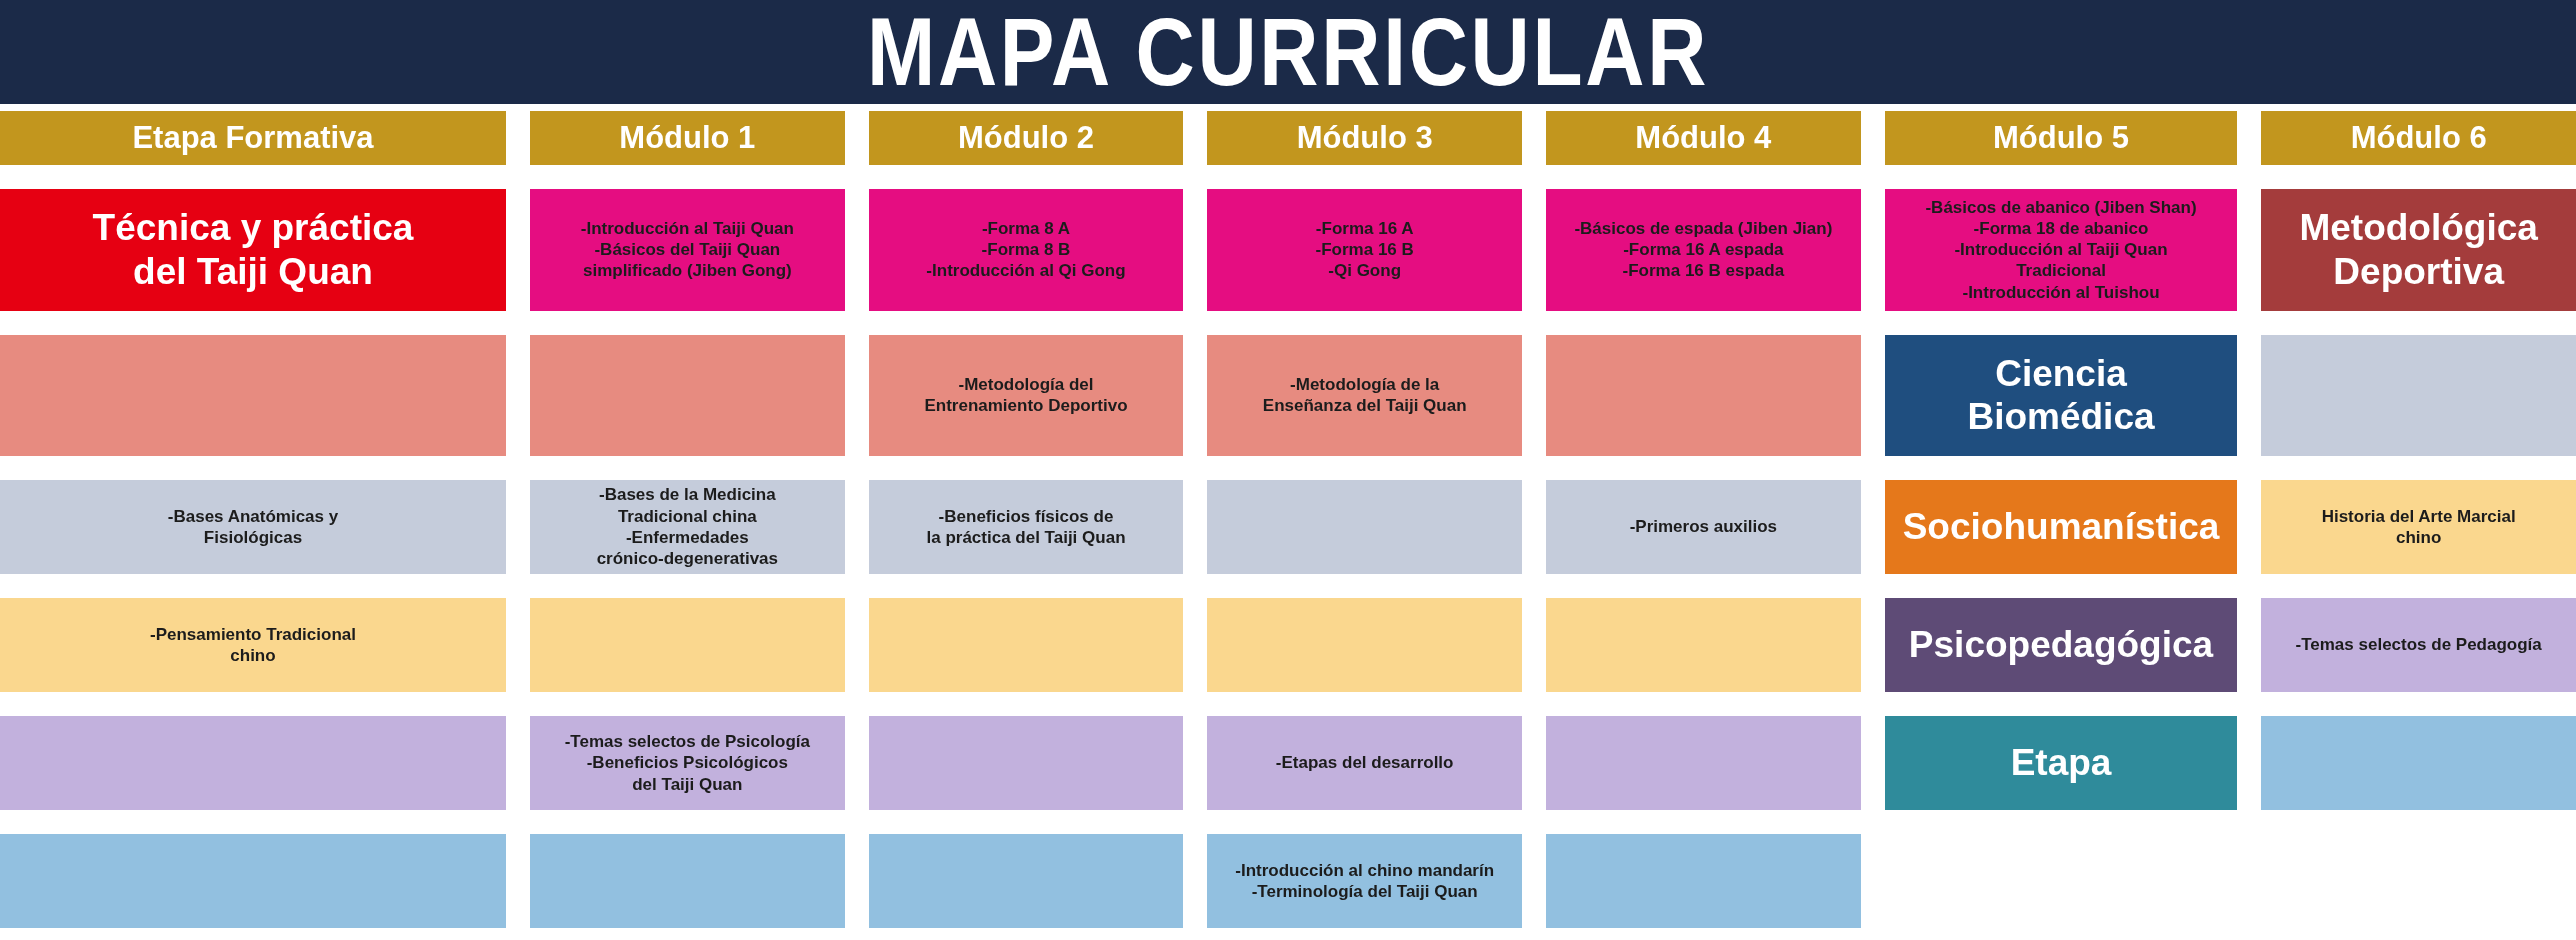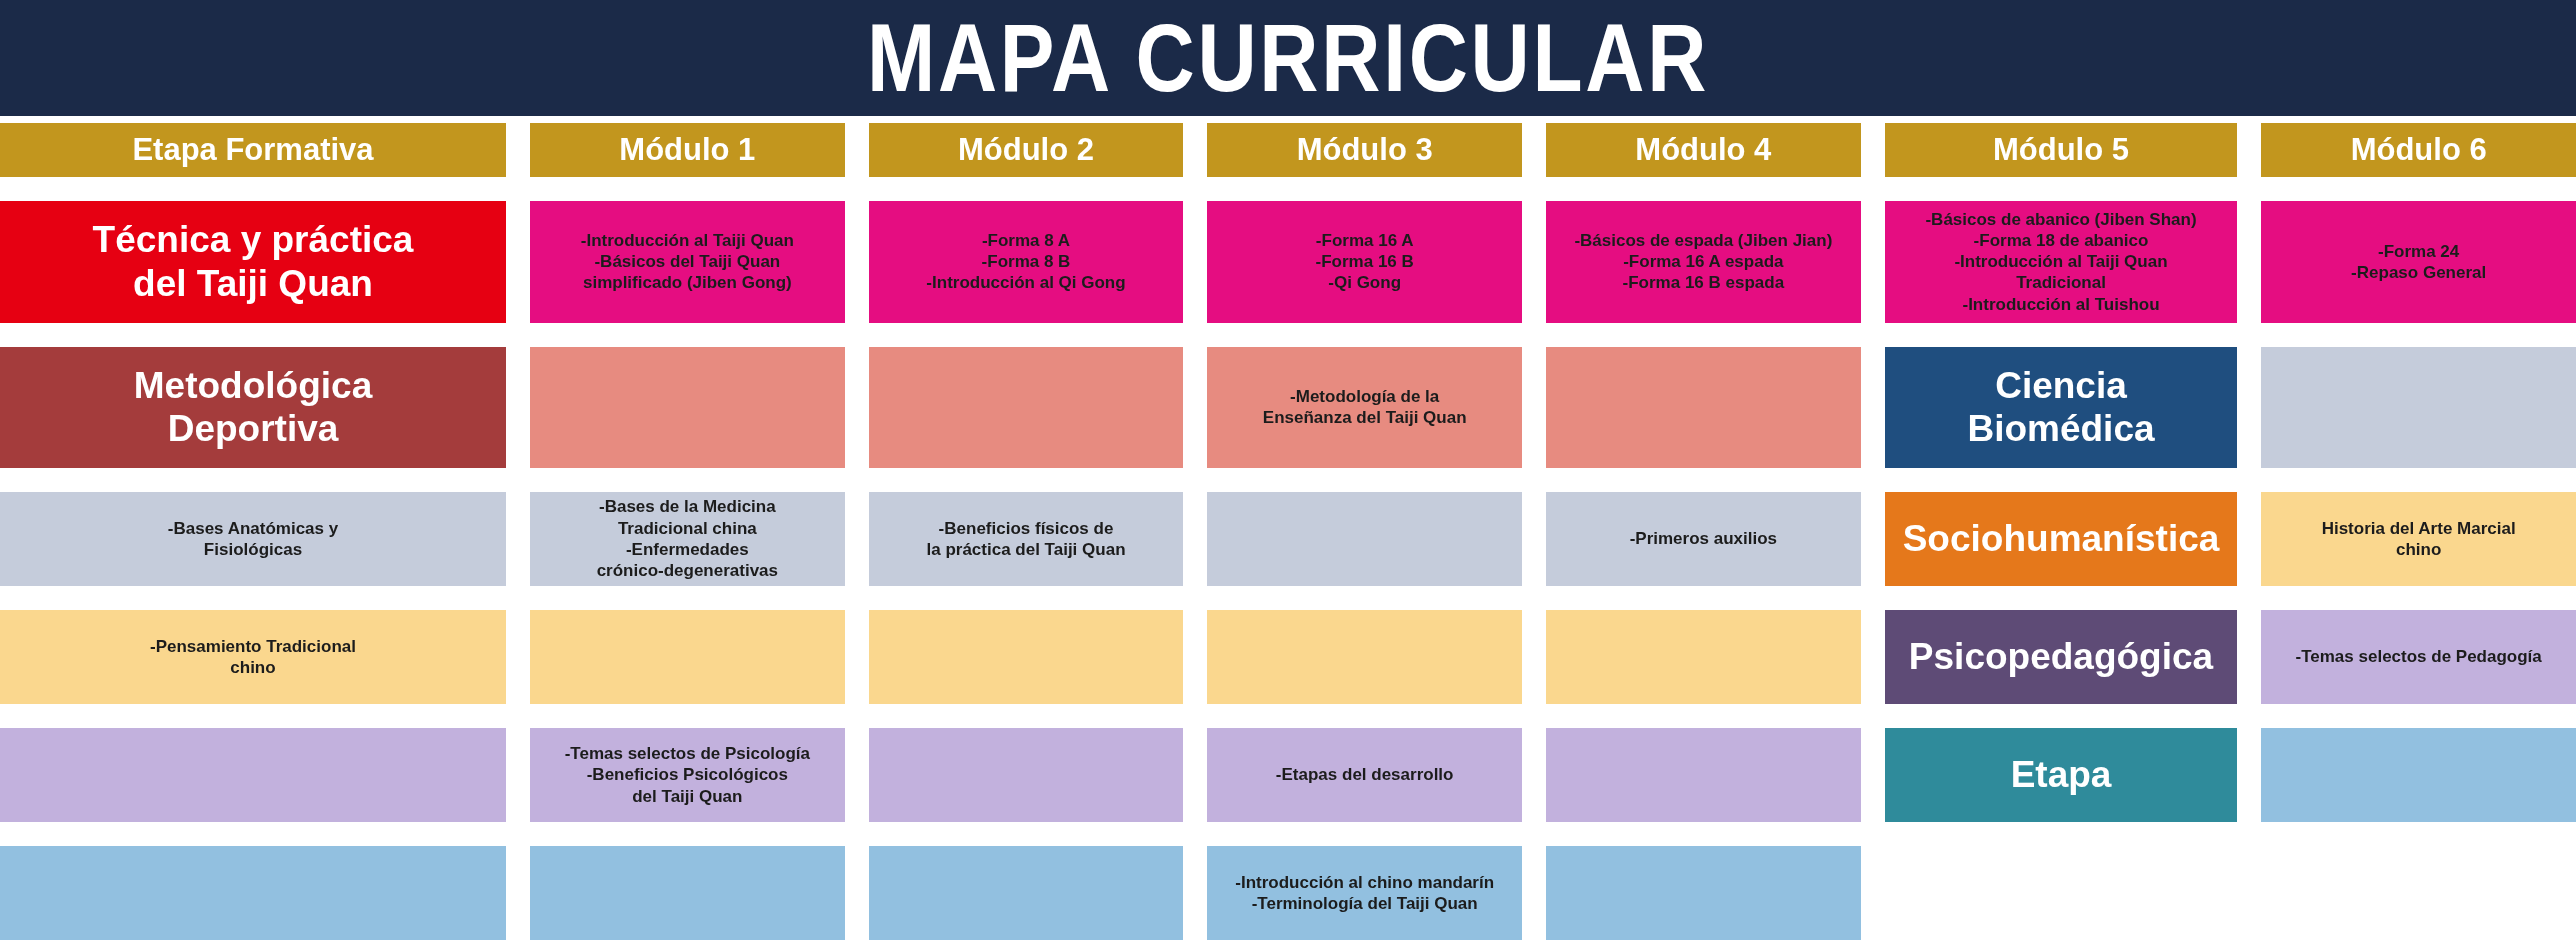--- a/index.html
+++ b/index.html
@@ -6,21 +6,21 @@
   html,body { background:#ffffff; }
   body {
     width:2576px; height:940px;
     font-family:"Liberation Sans", sans-serif;
     overflow:hidden;
   }
   .page { width:2576px; height:940px; background:#ffffff; }
 
   
   .banner {
-    height:116px; width:100%;
+    height:104px; width:100%;
     background:var(--banner,#1b2a48);
     display:flex; align-items:center; justify-content:center;
   }
   .banner .title {
     color:#ffffff; font-weight:bold; font-size:82px;
     letter-spacing:2.7px;
     transform:scaleY(1.18);
     font-family:"Liberation Sans", sans-serif;
   }
 
@@ -91,27 +91,27 @@
 -Forma 16 B
 -Qi Gong</div>
     <div class="cell r0">-Básicos de espada (Jiben Jian)
 -Forma 16 A espada
 -Forma 16 B espada</div>
     <div class="cell r0">-Básicos de abanico (Jiben Shan)
 -Forma 18 de abanico
 -Introducción al Taiji Quan
 Tradicional
 -Introducción al Tuishou</div>
-    <div class="cell r0">-Forma 24
--Repaso General</div>
 
     <div class="label r1">Metodológica
 Deportiva</div>
     <div class="cell r1"></div>
     <div class="cell r1"></div>
+    <div class="cell r1">-Metodología del
+Entrenamiento Deportivo</div>
     <div class="cell r1">-Metodología de la
 Enseñanza del Taiji Quan</div>
     <div class="cell r1"></div>
 
     <div class="label r2">Ciencia Biomédica</div>
     <div class="cell r2"></div>
     <div class="cell r2">-Bases Anatómicas y
 Fisiológicas</div>
     <div class="cell r2">-Bases de la Medicina
 Tradicional china

